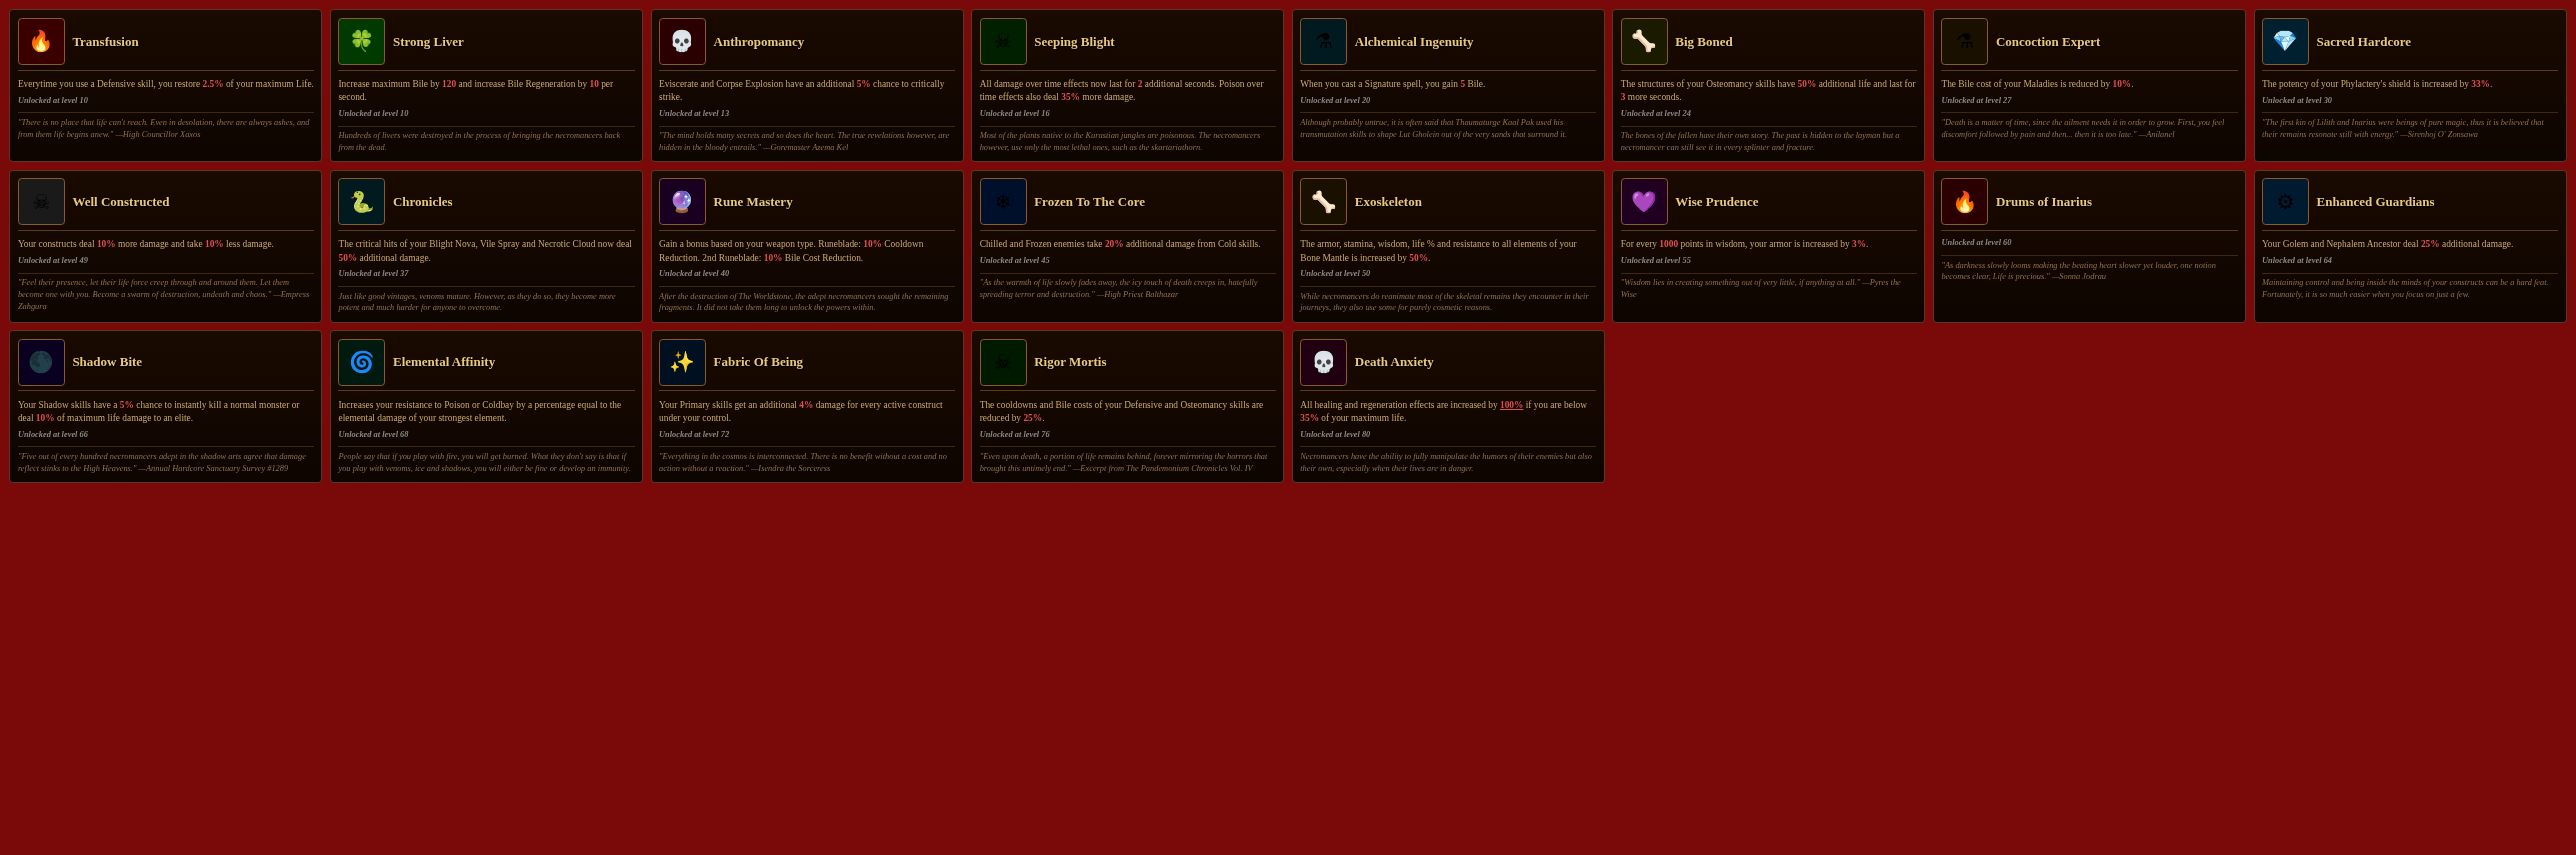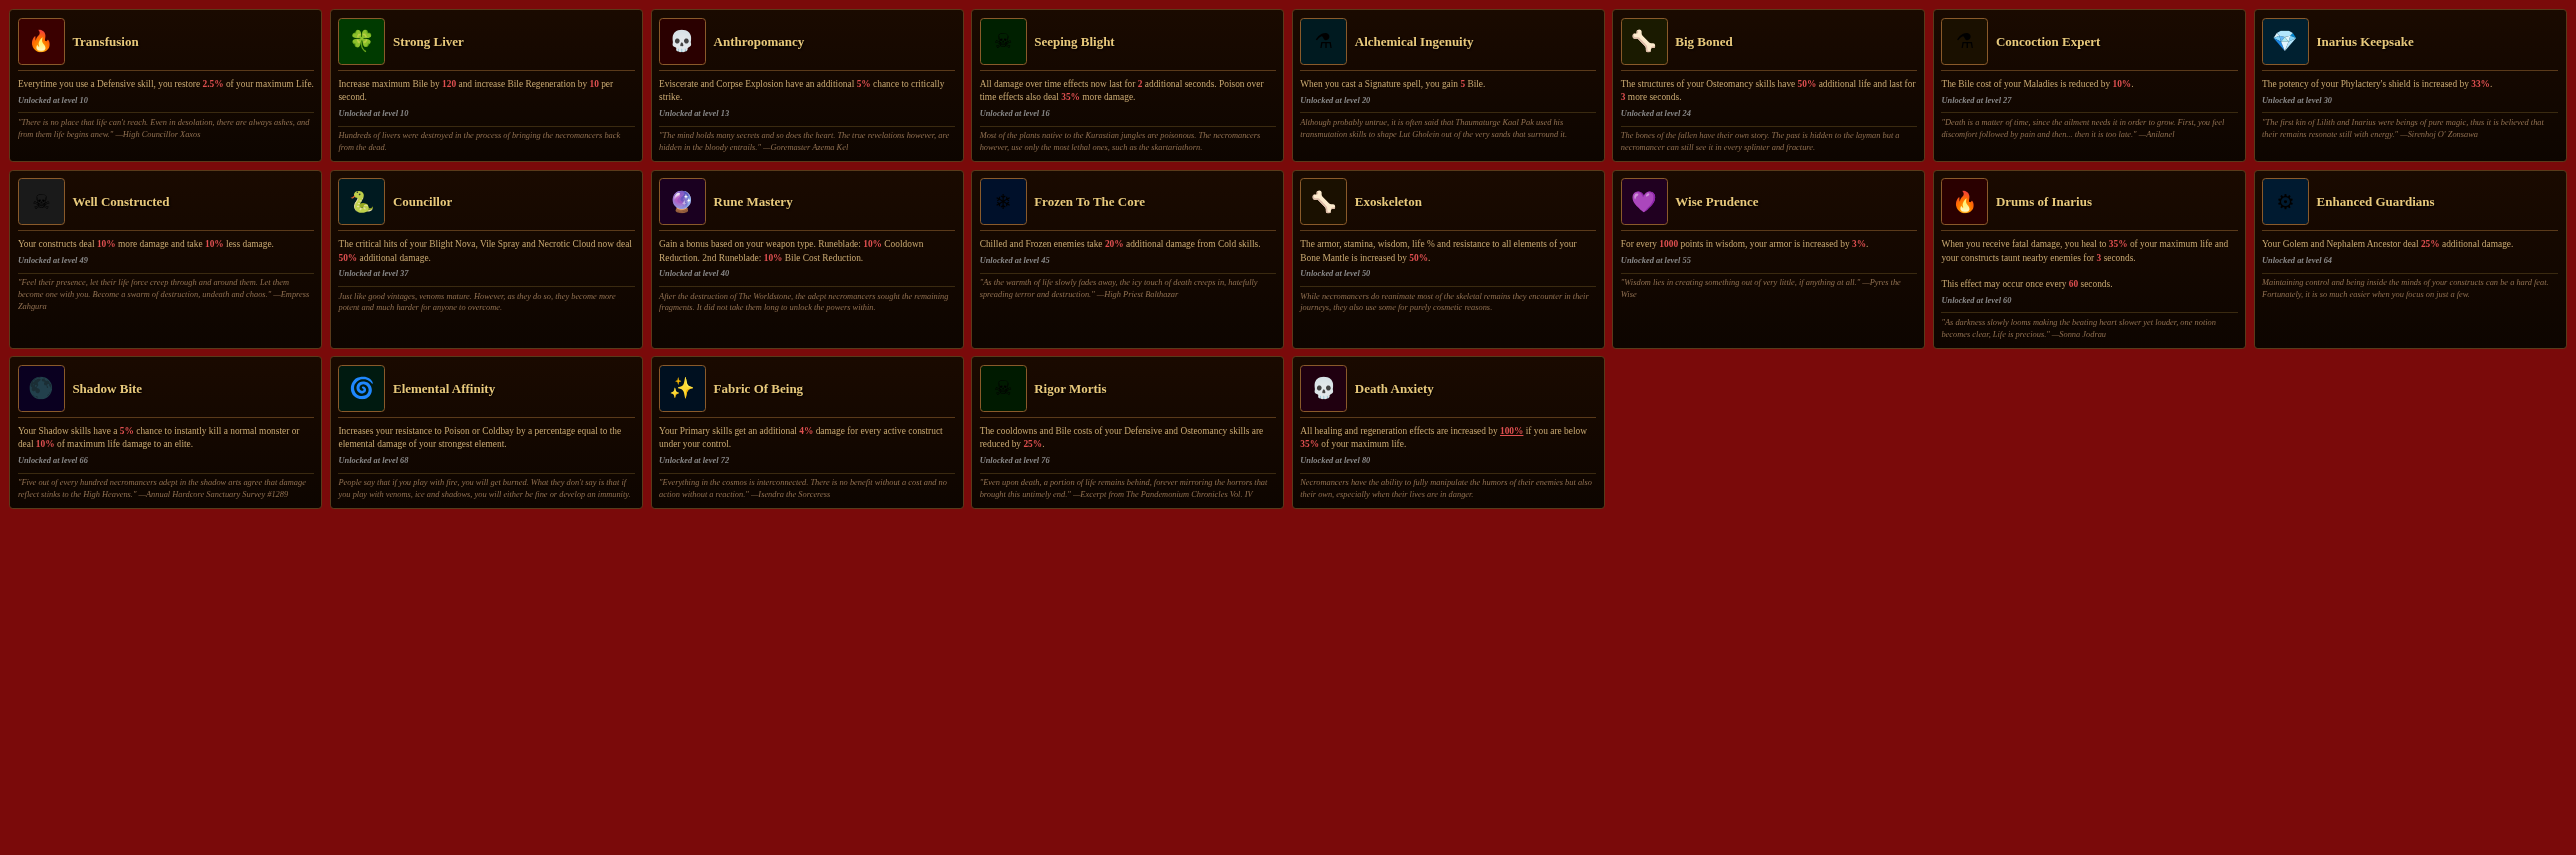--- a/index.html
+++ b/index.html
@@ -152,21 +152,21 @@
     </div>
     <div class="card-desc">The Bile cost of your Maladies is reduced by <span style="color:#e05050;font-weight:bold;">10%</span>.</div>
     <div class="card-level">Unlocked at level 27</div>
     <div class="card-lore">"Death is a matter of time, since the ailment needs it in order to grow. First, you feel discomfort followed by pain and then... then it is too late." —Anilanel</div>
   </div>
     <div class="card">
     <div class="card-header">
       <div class="card-icon" style="background:#002030;">
         <span style="font-size:20.6px;">💎</span>
       </div>
-      <span class="card-title">Inarius Keepsake</span>
+      <span class="card-title">Sacred Hardcore</span>
     </div>
     <div class="card-desc">The potency of your Phylactery's shield is increased by <span style="color:#e05050;font-weight:bold;">33%</span>.</div>
     <div class="card-level">Unlocked at level 30</div>
     <div class="card-lore">"The first kin of Lilith and Inarius were beings of pure magic, thus it is believed that their remains resonate still with energy." —Sirenhoj O' Zonsawa</div>
   </div>
     <div class="card">
     <div class="card-header">
       <div class="card-icon" style="background:#1a1a1a;">
         <span style="font-size:20.6px;">☠</span>
       </div>
@@ -174,21 +174,21 @@
     </div>
     <div class="card-desc">Your constructs deal <span style="color:#e05050;font-weight:bold;">10%</span> more damage and take <span style="color:#e05050;font-weight:bold;">10%</span> less damage.</div>
     <div class="card-level">Unlocked at level 49</div>
     <div class="card-lore">"Feel their presence, let their life force creep through and around them. Let them become one with you. Become a swarm of destruction, undeath and chaos." —Empress Zahgura</div>
   </div>
     <div class="card">
     <div class="card-header">
       <div class="card-icon" style="background:#001a20;">
         <span style="font-size:20.6px;">🐍</span>
       </div>
-      <span class="card-title">Councillor</span>
+      <span class="card-title">Chronicles</span>
     </div>
     <div class="card-desc">The critical hits of your Blight Nova, Vile Spray and Necrotic Cloud now deal <span style="color:#e05050;font-weight:bold;">50%</span> additional damage.</div>
     <div class="card-level">Unlocked at level 37</div>
     <div class="card-lore">Just like good vintages, venoms mature. However, as they do so, they become more potent and much harder for anyone to overcome.</div>
   </div>
     <div class="card">
     <div class="card-header">
       <div class="card-icon" style="background:#1a0020;">
         <span style="font-size:20.6px;">🔮</span>
       </div>
@@ -231,21 +231,20 @@
     <div class="card-level">Unlocked at level 55</div>
     <div class="card-lore">"Wisdom lies in creating something out of very little, if anything at all." —Pyres the Wise</div>
   </div>
     <div class="card">
     <div class="card-header">
       <div class="card-icon" style="background:#2a0000;">
         <span style="font-size:20.6px;">🔥</span>
       </div>
       <span class="card-title">Drums of Inarius</span>
     </div>
-    <div class="card-desc">When you receive fatal damage, you heal to <span style="color:#e05050;font-weight:bold;">35%</span> of your maximum life and your constructs taunt nearby enemies for <span style="color:#e05050;font-weight:bold;">3</span> seconds.<br><br>This effect may occur once every <span style="color:#e05050;font-weight:bold;">60</span> seconds.</div>
     <div class="card-level">Unlocked at level 60</div>
     <div class="card-lore">"As darkness slowly looms making the beating heart slower yet louder, one notion becomes clear, Life is precious." —Sonna Jodrau</div>
   </div>
     <div class="card">
     <div class="card-header">
       <div class="card-icon" style="background:#001a30;">
         <span style="font-size:20.6px;">⚙</span>
       </div>
       <span class="card-title">Enhanced Guardians</span>
     </div>

